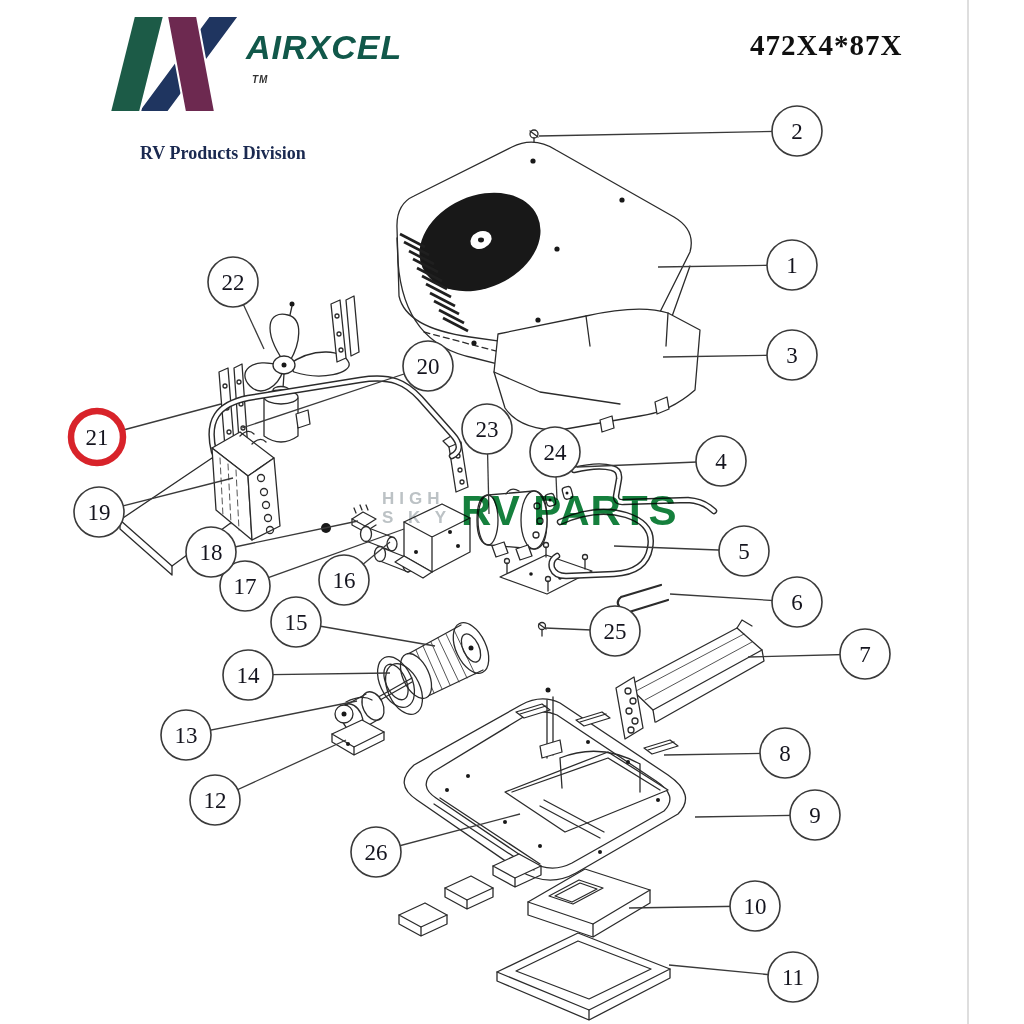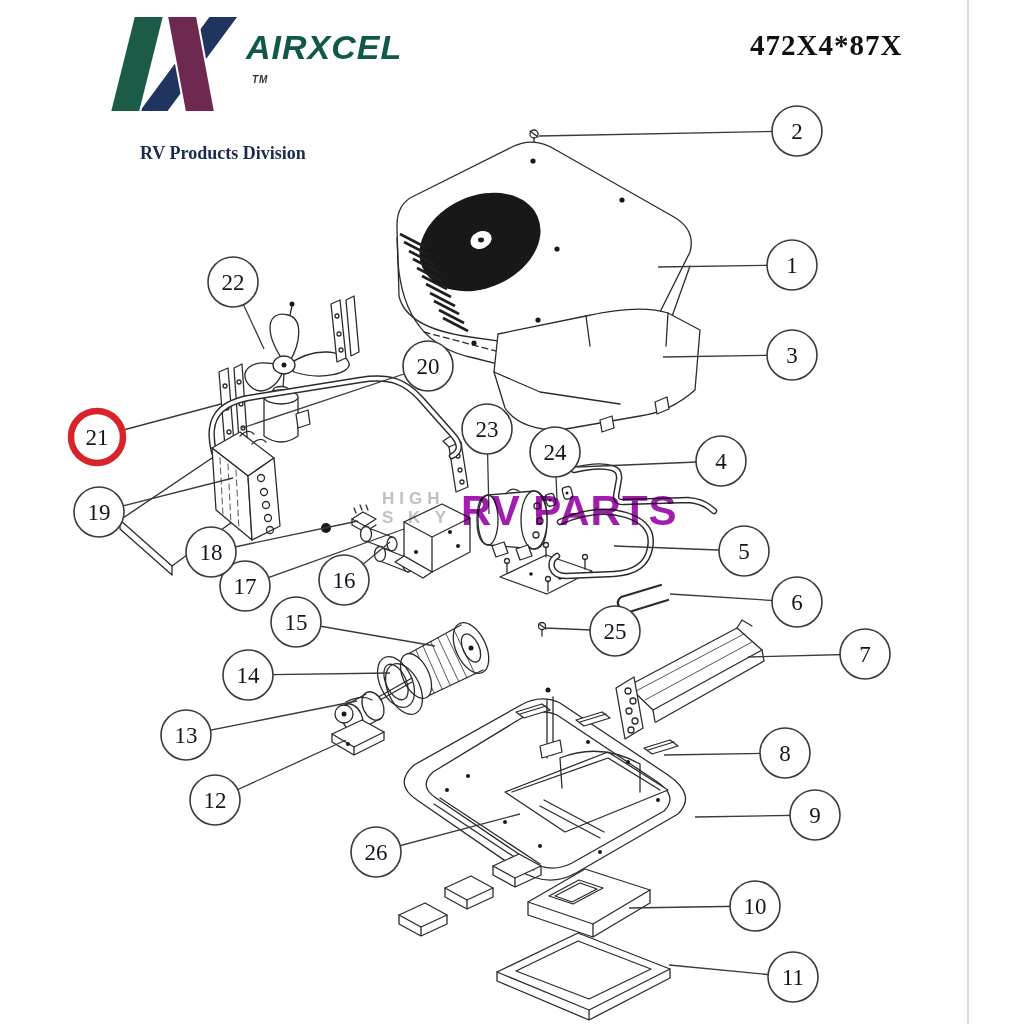--- a/index.html
+++ b/index.html
@@ -13,21 +13,21 @@
   .tm{left:252px;top:74px;font-size:10px;font-weight:bold;color:#333;letter-spacing:1px;font-style:italic;}
   .division{left:140px;top:111px;font-size:18px;font-weight:bold;color:#1a2950;
             font-family:"Liberation Serif",serif;white-space:nowrap;margin-top:32px;}
   .partnum{left:750px;top:29px;font-size:29px;font-weight:bold;color:#101010;
            font-family:"Liberation Serif",serif;letter-spacing:1px;white-space:nowrap;}
 
   
   .watermark{left:382px;top:489px;display:flex;gap:10px;align-items:flex-start;
              mix-blend-mode:multiply;pointer-events:none;}
   .wm-small{font-weight:bold;font-size:17px;letter-spacing:5px;color:#bcc2c5;line-height:1.12;}
-  .wm-big{font-weight:bold;font-size:42px;color:#a21caf;letter-spacing:1px;line-height:.95;
+  .wm-big{font-weight:bold;font-size:42px;color:#15803d;letter-spacing:1px;line-height:.95;
           margin-top:2px;white-space:nowrap;}
 
   .vrule{left:967px;top:0;width:2px;height:1024px;background:#dedede;}
 
   svg.art{position:absolute;left:0;top:0;}
   .ln{fill:none;stroke:#2b2b2b;stroke-width:1.3;stroke-linecap:round;stroke-linejoin:round;}
   .wf{fill:#fff;stroke:#2b2b2b;stroke-width:1.3;stroke-linejoin:round;}
   .dkf{fill:#181818;stroke:none;}
   .dash{stroke-dasharray:6 4;}
   .thin{stroke-width:.8;}

